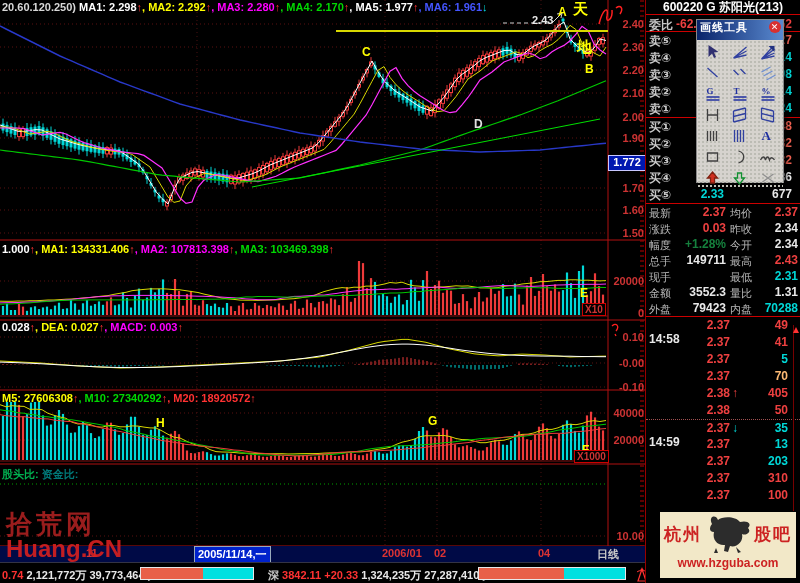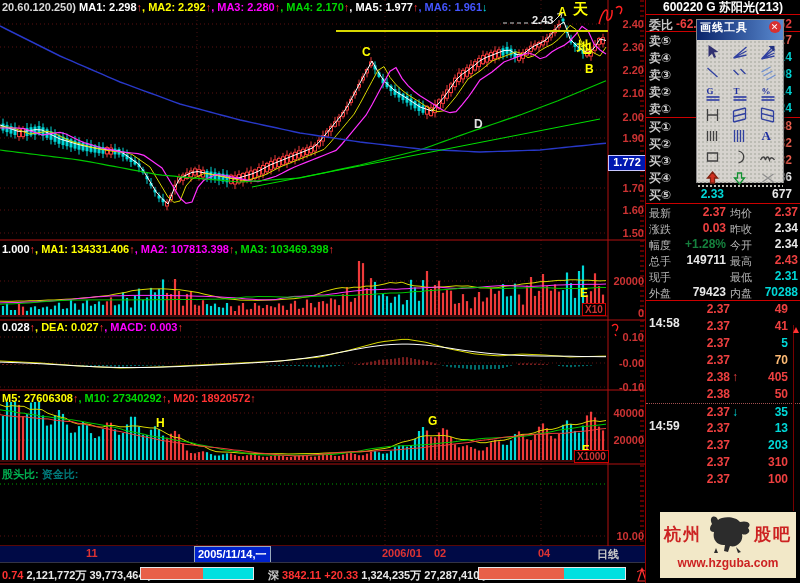--- a/index.html
+++ b/index.html
@@ -997,20 +997,26 @@
           <span class="l2">最高</span>
           <span class="v2" style="color:#ee4040">2.43</span>
         </div>
         <div class="grow">
           <span class="l1">现手</span>
           <span class="v1" style="color:#e8e8e8"></span>
           <span class="l2">最低</span>
           <span class="v2" style="color:#00d8d8">2.31</span>
         </div>
         <div class="grow">
+          <span class="l1">金额</span>
+          <span class="v1" style="color:#e8e8e8">3552.3</span>
+          <span class="l2">量比</span>
+          <span class="v2" style="color:#e8e8e8">1.31</span>
+        </div>
+        <div class="grow">
           <span class="l1">外盘</span>
           <span class="v1" style="color:#e8e8e8">79423</span>
           <span class="l2">内盘</span>
           <span class="v2" style="color:#00d8d8">70288</span>
         </div>
       </div>
     <div class="sep"></div>
     <div id="trade-list">
         <div class="trow">
           <span class="tt">14:58</span>
@@ -1195,20 +1201,24 @@
         </div>
         <div class="tool">
           <svg width="19" height="18" viewBox="0 0 18 18">
             <path d="M4 5 L15 13 M15 5 L4 13" stroke="#909090" fill="none" stroke-width="1.3"></path>
           </svg>
         </div>
       </div>
   </div>
 
   <div id="wm-left">
+    <span class="stack">
+      <span class="cn" style="display:block">拾荒网</span>
+      <span class="site" style="display:block">Huang.CN</span>
+    </span>
   </div>
   <div id="wm-right">
     <div class="row">
       <span class="z">杭州</span>
       <svg width="52" height="40" viewBox="0 0 52 40">
         <path d="M10 10 C6 2 14 0 16 6 C20 2 34 2 38 8 C46 6 50 10 46 14 C50 18 44 22 40 20 C42 28 34 34 28 32 L26 38 L22 37 L23 31 C16 32 10 26 12 18 C6 18 8 12 10 10 Z" fill="#2c2c2c"></path>
         <path d="M14 34 L12 39 L16 39 Z M34 33 L36 39 L39 38 Z" fill="#2c2c2c"></path>
       </svg>
       <span class="z">股吧</span>
     </div>

